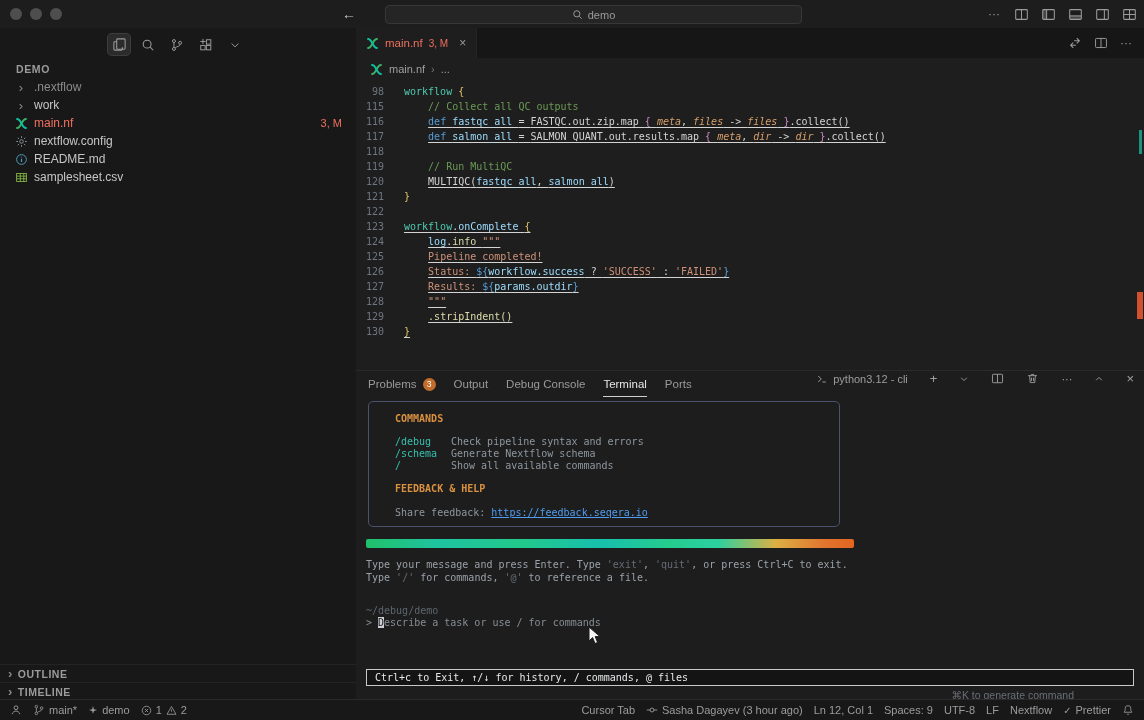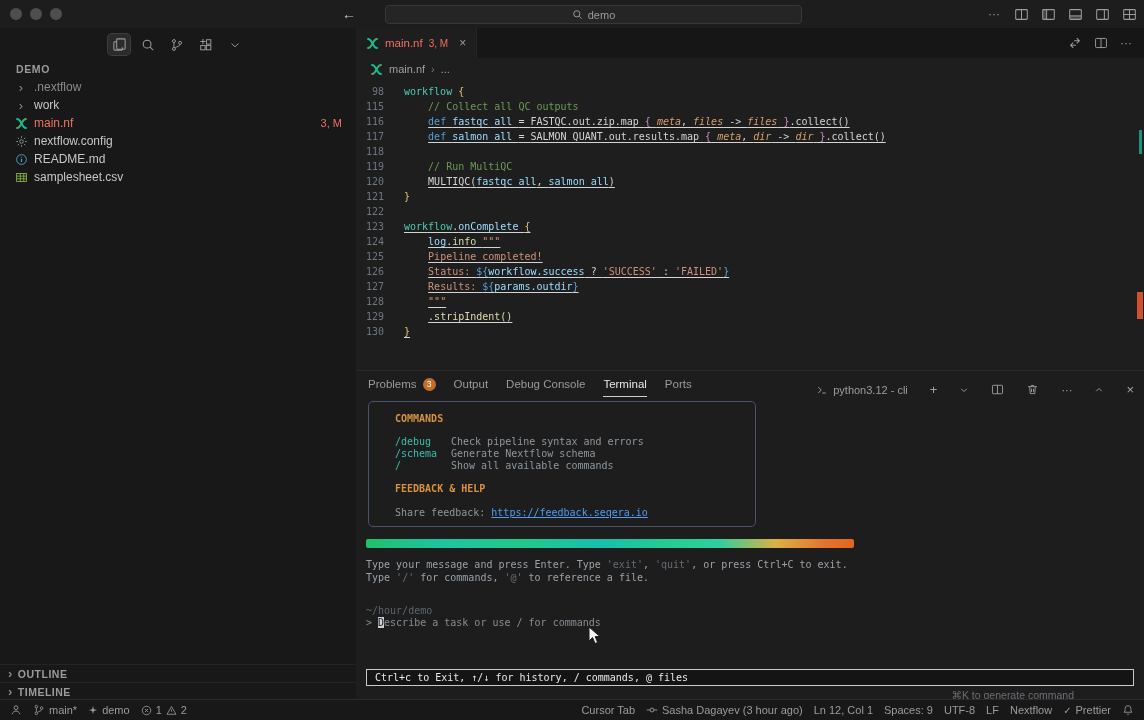--- a/index.html
+++ b/index.html
@@ -58,30 +58,30 @@
   .tk-str{color:#ce9178}
   .tk-int{color:#569cd6}
   .tk-func{color:#dcdcaa}
   .tk-br{color:#e2c06a}
   .tk-br2{color:#c586c0}
   .tk-pn{color:#d4d4d4}
   .sq{text-decoration-line:underline;text-decoration-style:wavy;text-decoration-color:#e5484d;
       text-decoration-thickness:1px;text-underline-offset:2px;text-decoration:underline;}
   
   .panel{position:absolute;left:0;right:0;top:342px;bottom:0;background:#1d1d1d;border-top:1px solid #2a2a2a;}
-  .phead{height:26px;display:flex;align-items:flex-end;gap:18px;padding-left:12px}
+  .phead{height:26px;display:flex;align-items:flex-start;gap:18px;padding-left:12px}
   .ptab{height:100%;display:flex;align-items:center;gap:6px;font-size:11.5px;color:#9a9a9a}
   .ptab.active{color:#e6e6e6;box-shadow:inset 0 -1px 0 #cfcfcf}
   .pbadge{min-width:13px;height:13px;border-radius:7px;background:#c26d2b;color:#fff;font-size:8.5px;
     display:flex;align-items:center;justify-content:center;padding:0 2px;box-sizing:border-box}
   .pctrl{margin-left:auto;display:flex;align-items:center;gap:22px;padding-right:10px;color:#a3a3a3;font-size:11px}
   .pctrl .ic{display:flex;align-items:center;justify-content:center}
   .termname{display:flex;align-items:center;gap:5px;color:#9c9c9c}
   .pbody{position:absolute;top:26px;left:0;right:0;bottom:0;font-family:"DejaVu Sans Mono",monospace;font-size:10px;color:#9aa1a8}
-  .tbox{position:absolute;left:12px;top:4px;width:388px;height:126px;border:1px solid #49536b;border-radius:5px;
+  .tbox{position:absolute;left:12px;top:4px;width:472px;height:126px;border:1px solid #49536b;border-radius:5px;
     padding:11px 0 0 26px;box-sizing:border-box;line-height:12px}
   .thead{color:#d9913f;font-weight:bold;margin-bottom:11px}
   .thead2{margin-top:11px;margin-bottom:0}
   .trow2{height:12px}
   .cmd{display:inline-block;width:56px;color:#35c0ad}
   .cdesc{color:#8e979f}
   .fbrow{margin-top:12px}
   .flink{color:#4f9cf0;text-decoration:underline}
   .grad{position:absolute;left:10px;top:142px;width:488px;height:9px;border-radius:2px;
     background:linear-gradient(90deg,#21c06b 0%,#1ec4a0 15%,#22c98b 32%,#17bfae 48%,#25cc8e 62%,#2bd0a0 72%,#ddb043 84%,#e2742f 94%,#e2651f 100%);}
@@ -383,21 +383,21 @@
         <div class="thead thead2">FEEDBACK &amp; HELP</div>
         <div class="fbrow">
           <span class="cdesc">Share feedback: </span><span class="flink">https://feedback.seqera.io</span>
         </div>
       </div>
       <div class="grad"></div>
       <div class="hints">
         <div class="hline"><span>Type your message and press Enter. Type </span><span class="dimq">'exit'</span><span>, </span><span class="dimq">'quit'</span><span>, or press Ctrl+C to exit.</span></div>
         <div class="hline"><span>Type </span><span class="dimq">'/'</span><span> for commands, </span><span class="dimq">'@'</span><span> to reference a file.</span></div>
       </div>
-      <div class="cwd">~/hour/demo</div>
+      <div class="cwd">~/debug/demo</div>
       <div class="promptline">
         <span class="pch">&gt;</span><span class="curblock">D</span><span class="ph">escribe a task or use / for commands</span>
       </div>
       <div class="footbox">
         <span class="fkeys">Ctrl+c to Exit, ↑/↓ for history, / commands, @ files</span>
       </div>
       <div class="foothint">⌘K to generate command</div>
     </div>
   </div>
 </div>

